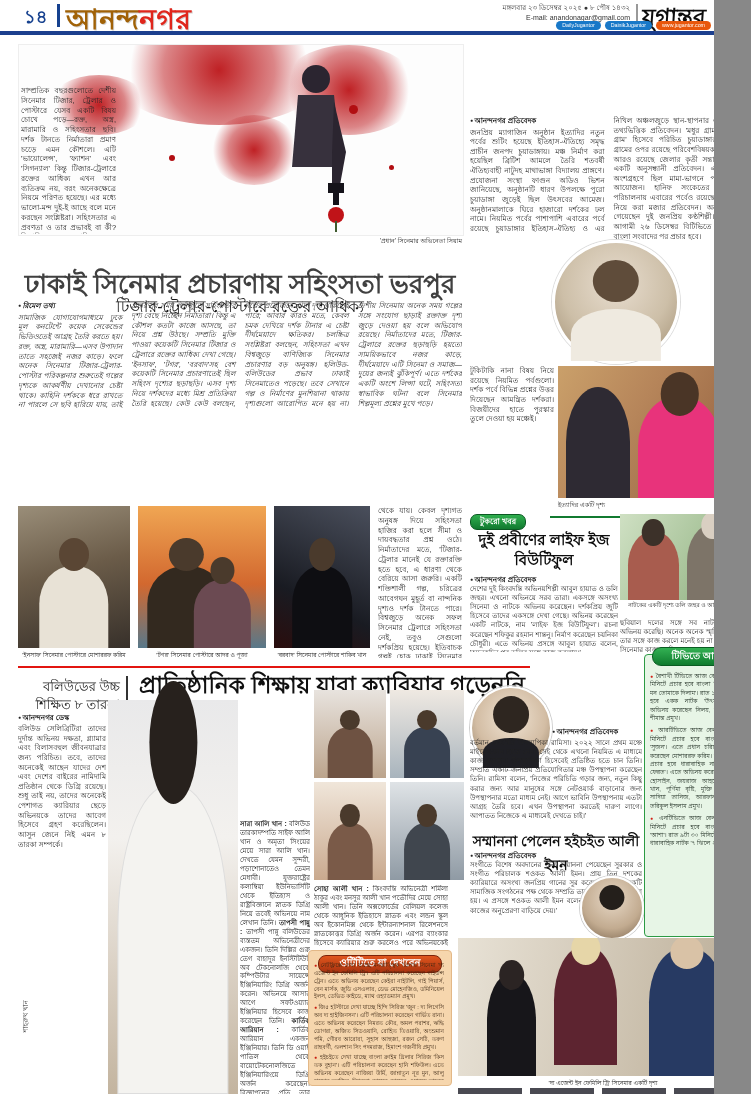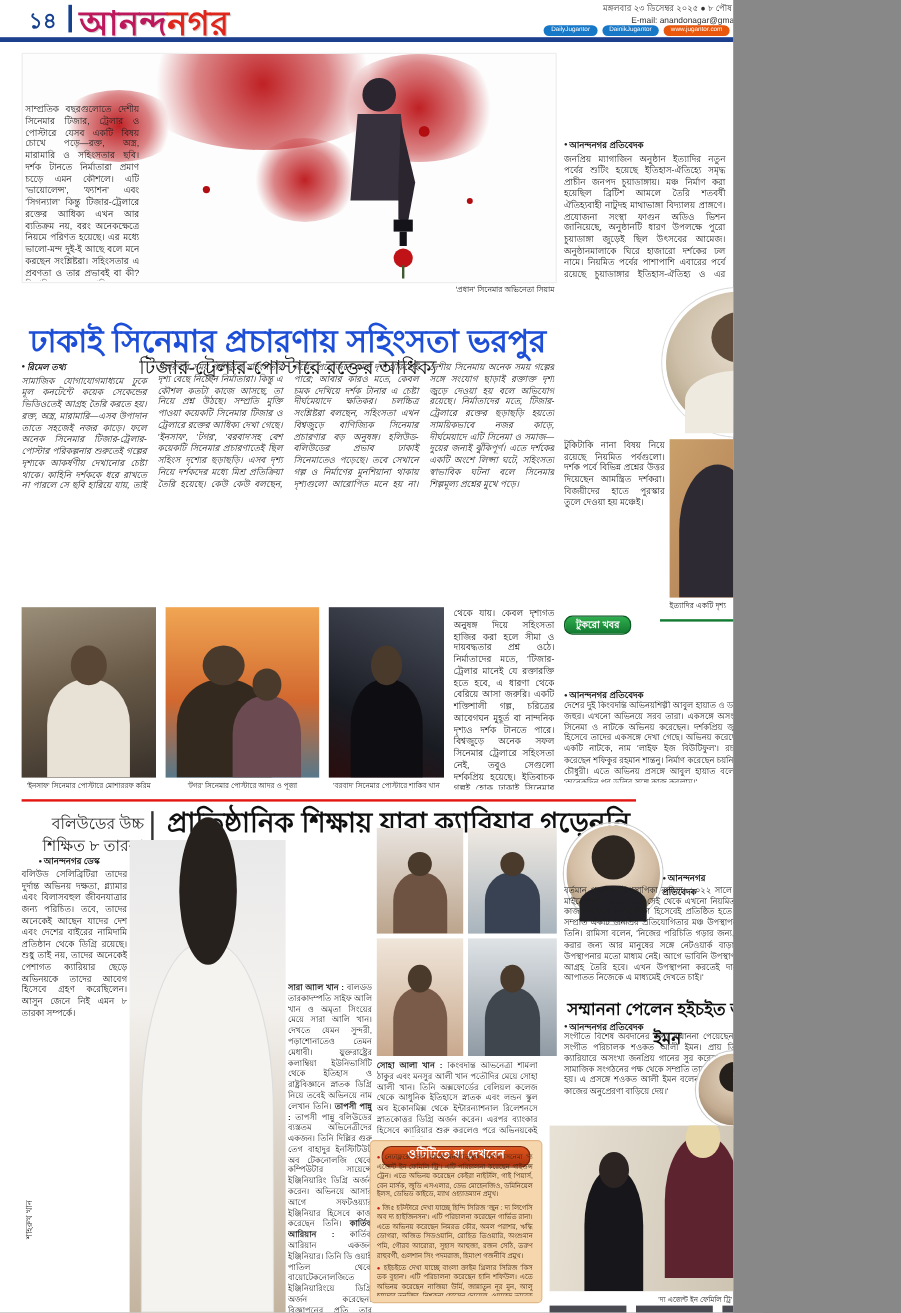--- a/index.html
+++ b/index.html
@@ -1,68 +1,68 @@
 <!DOCTYPE html>
 <html><head>
 <meta charset="utf-8">
 <style>
   html,body{margin:0;padding:0;background:#888;}
-  .page{position:relative;width:611px;height:1094px;background:#ffffff;overflow:hidden;
+  .page{position:relative;width:714px;height:1094px;background:#ffffff;overflow:hidden;
         font-family:"Liberation Sans","DejaVu Sans",sans-serif;color:#1b1b1b;}
   .abs{position:absolute;}
   .jt{text-align:justify;line-height:1.32;color:#222;}
   .cols2{column-count:2;column-gap:9px;}
   .cols4{column-count:4;column-gap:9px;font-style:italic;}
   .clip{overflow:hidden;}
   .byline{font-weight:bold;font-size:7.2px;color:#111;display:block;margin-bottom:2px;}
   .byline::before{content:"● ";font-size:5px;vertical-align:1px;color:#222;}
   .cap{font-size:6.3px;color:#222;}
   .entry b{font-weight:bold;}
   
   .hdr-bar{left:0;top:31px;width:751px;height:3.5px;background:#1c3f8e;}
   .pagenum{left:24px;top:3px;font-size:18px;font-weight:bold;color:#16418f;}
   .hdiv{left:57px;top:4px;width:2.5px;height:23px;background:#16418f;}
   .masthead{left:66px;top:-2px;font-size:28px;font-weight:800;letter-spacing:.5px;
             text-shadow:1px 1px 0 rgba(0,0,0,.18);}
-  .mh-b{color:#be185d;} .mh-r{color:#e0261c;}
+  .mh-b{color:#a16207;text-decoration:underline;} .mh-r{color:#e0261c;}
   .dateline{left:468px;top:3px;width:162px;text-align:right;font-size:7px;line-height:1.45;color:#333;}
   .hdiv2{left:636px;top:4px;width:1.5px;height:22px;background:#999;}
   .brand{left:642px;top:-1px;width:106px;font-size:23px;font-weight:800;color:#0d0d0d;transform:skewX(-4deg);}
   .badges{right:3px;top:21px;display:flex;gap:4px;}
   .badge{height:9px;border-radius:5px;color:#fff;font-size:5.3px;line-height:9px;padding:0 6px;white-space:nowrap;}
   .bg-fb{background:#1878c8;} .bg-web{background:#e8570c;}
   
   .art{left:18px;top:44px;width:444px;height:190px;background:#fdfdfd;border:1px solid #eee;overflow:hidden;}
   .splat{position:absolute;border-radius:50%;
          background:radial-gradient(circle,rgba(186,14,18,.92) 0%,rgba(186,14,18,.5) 45%,rgba(186,14,18,0) 72%);}
   .dot{position:absolute;border-radius:50%;background:#b20e12;}
   .sidetext{left:21px;top:86px;width:95px;height:148px;font-size:7.4px;}
   .lead-cap{left:240px;top:236px;width:222px;text-align:right;}
   .kicker{left:18px;top:247px;width:444px;text-align:center;font-size:16px;color:#141414;margin-top:47px;}
-  .lead-h{left:18px;top:264px;width:444px;text-align:center;font-size:26px;font-weight:bold;color:#1d4ed8;}
+  .lead-h{left:18px;top:264px;width:444px;text-align:center;font-size:26px;font-weight:bold;color:#404040;}
   .lead-body{left:18px;top:301px;width:444px;height:201px;font-size:7.4px;}
   
   .poster{overflow:hidden;}
   .p1{left:18px;top:506px;width:112px;height:142px;background:linear-gradient(165deg,#9a8e79 0%,#6b5c49 45%,#37302a 100%);}
   .p2{left:138px;top:506px;width:128px;height:142px;background:linear-gradient(180deg,#f0a653 0%,#d2682f 55%,#58788a 100%);}
   .p3{left:274px;top:506px;width:96px;height:142px;background:linear-gradient(205deg,#4a4f5c 0%,#191b22 65%,#2a0d0d 100%);}
   .pcap{top:650px;text-align:center;font-size:6px;color:#222;}
   .col4text{left:378px;top:506px;width:84px;height:152px;font-size:7.4px;}
   .redrule{left:18px;top:666px;width:512px;height:2px;background:#e21510;}
   
   .fig{position:absolute;left:50%;bottom:0;transform:translateX(-50%);width:62%;height:58%;
        background:#33291f;border-radius:46% 46% 0 0;}
   .fig::before{content:"";position:absolute;left:50%;top:-34%;transform:translateX(-50%);
        width:44%;height:40%;background:#4a3a2c;border-radius:50%;}
   .fig.light{background:#e8e2d6;} .fig.light::before{background:#5a4634;}
   
   .bw-label{left:18px;top:678px;width:102px;text-align:right;font-size:13px;line-height:1.35;color:#222;}
   .bw-vdiv{left:126px;top:676px;width:2px;height:44px;background:#333;}
   .bw-h{left:134px;top:672px;width:396px;font-size:23px;font-weight:bold;color:#101010;text-align:center;line-height:1.15;}
-  .bw-byline{left:32px;top:712px;}
+  .bw-byline{left:18px;top:712px;}
   .bw-intro{left:18px;top:724px;width:88px;height:170px;font-size:7.3px;}
   .srk{left:108px;top:700px;width:130px;height:394px;background:linear-gradient(180deg,#e9e9ea 0%,#f3f1ee 35%,#d9cfc2 70%,#c3b49f 100%);}
   .srk .fig{width:84%;height:78%;background:#f4f3f0;border:1px solid #ddd;}
   .srk .fig::before{background:#27211d;}
   .vcap{left:20px;top:1000px;writing-mode:vertical-rl;transform:rotate(180deg);font-size:7px;color:#333;}
   .portrait{overflow:hidden;}
   .pt1{left:314px;top:690px;width:72px;height:88px;background:linear-gradient(180deg,#e8e3de,#bca48c);}
   .pt2{left:390px;top:690px;width:74px;height:88px;background:linear-gradient(180deg,#efe9e2,#a8b4bd);}
   .pt3{left:314px;top:782px;width:72px;height:98px;background:linear-gradient(180deg,#f0e6da,#c9a98e);}
   .pt4{left:390px;top:782px;width:74px;height:98px;background:linear-gradient(180deg,#dfe3e6,#8f9aa4);}
@@ -247,20 +247,21 @@
   <div class="abs host"></div>
   <div class="abs it-side jt clip">টুকিটাকি নানা বিষয় নিয়ে রয়েছে নিয়মিত পর্বগুলো। দর্শক পর্বে বিভিন্ন প্রশ্নের উত্তর দিয়েছেন আমন্ত্রিত দর্শকরা। বিজয়ীদের হাতে পুরস্কার তুলে দেওয়া হয় মঞ্চেই।</div>
   <div class="abs it-photo">
     <div class="darkfig"></div>
     <div class="pinkfig"></div>
   </div>
   <div class="abs it-pcap cap">ইত্যাদির একটি দৃশ্য</div>
 
   <div class="abs tk-pillwrap"><span class="pill">টুকরো খবর</span></div>
   <div class="abs tk-line"></div>
+  <div class="abs tk-h">দুই প্রবীণের লাইফ ইজ বিউটিফুল</div>
   <div class="abs tk-byline byline">আনন্দনগর প্রতিবেদক</div>
   <div class="abs tk-body jt clip">দেশের দুই কিংবদন্তি অভিনয়শিল্পী আবুল হায়াত ও ডলি জহুর। এখনো অভিনয়ে সরব তারা। একসঙ্গে অসংখ্য সিনেমা ও নাটকে অভিনয় করেছেন। দর্শকপ্রিয় জুটি হিসেবে তাদের একসঙ্গে দেখা গেছে। অভিনয় করেছেন একটি নাটকে, নাম 'লাইফ ইজ বিউটিফুল'। রচনা করেছেন শফিকুর রহমান শান্তনু। নির্মাণ করেছেন চয়নিকা চৌধুরী। এতে অভিনয় প্রসঙ্গে আবুল হায়াত বলেন, 'অনেকদিন পর ডলির সঙ্গে কাজ করলাম।'</div>
   <div class="abs tk-photo">
     <div class="tk-fig1"></div>
     <div class="tk-fig2"></div>
   </div>
   <div class="abs tk-pcap">নাটকের একটি দৃশ্যে ডলি জহুর ও আবুল হায়াত</div>
   <div class="abs tk-body2 jt clip">ছবিয়াল দলের সঙ্গে সব নাটক-সিনেমাতে অভিনয় করেছি। অনেক অনেক স্মৃতি আমাদের। তার সঙ্গে কাজ করলে মনেই হয় না যে, নাটক বা সিনেমার কাজ করছি।</div>
 
   <div class="abs rm-circle"></div>

